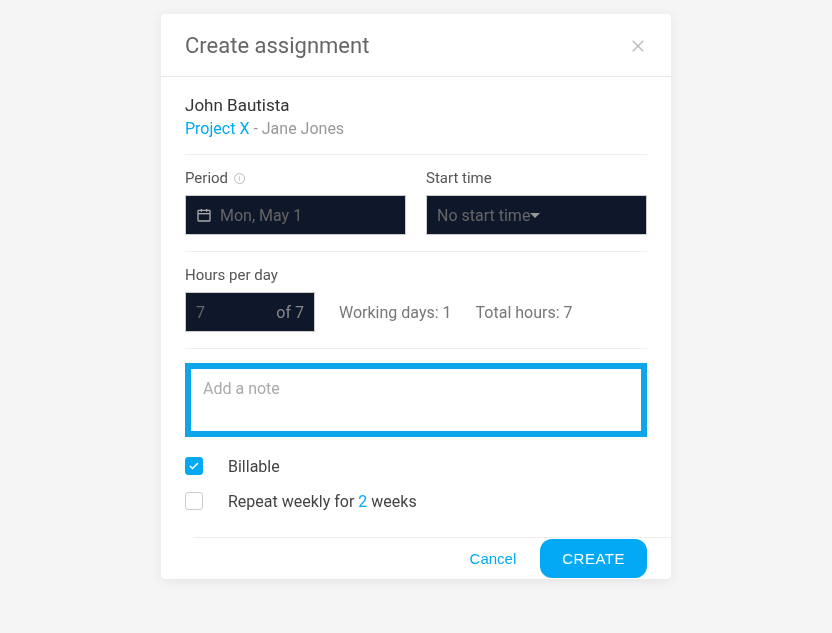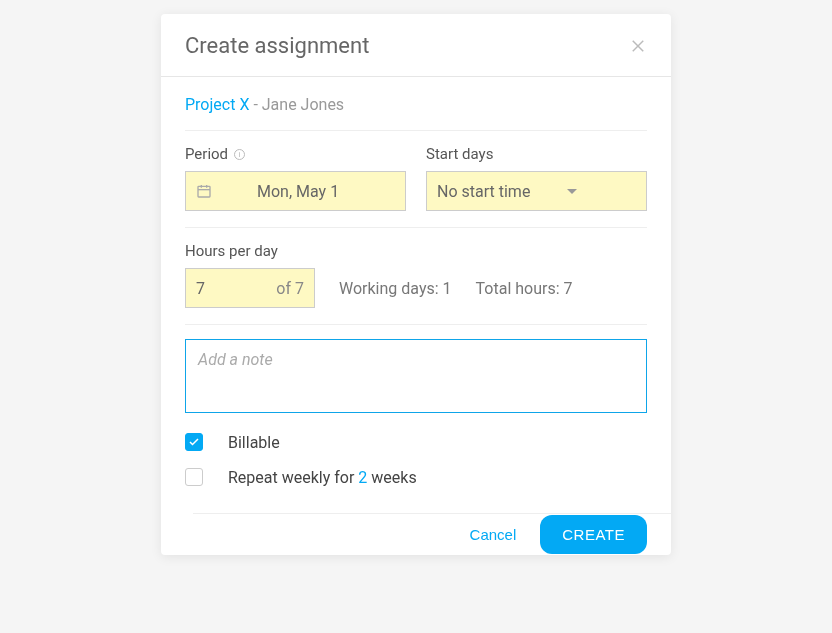--- a/index.html
+++ b/index.html
@@ -96,22 +96,21 @@
       color: #bbb;
     }
     .input-box {
       border: 1px solid #ccc;
       height: 40px;
       display: flex;
       align-items: center;
       padding: 0 10px;
       font-size: 16px;
       color: #666;
-      background: #fef9c3;
-      gap: 37px;
+      background: #0f172a;
     }
     .calendar-icon {
       width: 16px;
       height: 16px;
       margin-right: 8px;
       color: #aaa;
     }
     .dropdown {
       justify-content: flex-start;
     }
@@ -138,27 +137,26 @@
       color: #888;
       text-align: right;
     }
     .stat-text {
       font-size: 16px;
       color: #777;
     }
     .note-textarea {
       width: 100%;
       height: 74px;
-      border: 1px solid #0ea5e9;
+      border: 6px solid #0ea5e9;
       padding: 10px 12px;
       font-size: 16px;
       color: #333;
       font-family: inherit;
       resize: none;
-      font-style: italic;
     }
     .note-textarea::placeholder {
       color: #aaa;
     }
     .checkbox-row {
       display: flex;
       gap: 25px;
       margin-bottom: 16px;
     }
     .checkbox {
@@ -223,20 +221,21 @@
     <h2 class="modal-title">Create assignment</h2>
     <svg class="close-icon" viewBox="0 0 24 24" fill="none" stroke="currentColor" stroke-width="2">
       <line x1="5" y1="5" x2="19" y2="19"></line>
       <line x1="19" y1="5" x2="5" y2="19"></line>
     </svg>
   </div>
 
   <div class="modal-body">
 
     <div class="section">
+      <div class="assignee-name">John Bautista</div>
       <div class="project-line">
         <span class="project-link">Project X</span><span class="manager-name"> - </span><span class="manager-name">Jane Jones</span>
       </div>
     </div>
 
     <div class="section">
       <div class="row">
         <div class="field-group">
           <div class="field-label">
             <span>Period</span>
@@ -246,21 +245,21 @@
             <svg class="calendar-icon" viewBox="0 0 24 24" fill="none" stroke="currentColor" stroke-width="2">
               <rect x="3" y="5" width="18" height="16" rx="1"></rect>
               <line x1="3" y1="10" x2="21" y2="10"></line>
               <line x1="8" y1="3" x2="8" y2="7"></line>
               <line x1="16" y1="3" x2="16" y2="7"></line>
             </svg>
             <span>Mon, May 1</span>
           </div>
         </div>
         <div class="field-group">
-          <div class="field-label">Start days</div>
+          <div class="field-label">Start time</div>
           <div class="input-box dropdown">
             <span>No start time</span>
             <span class="caret"></span>
           </div>
         </div>
       </div>
     </div>
 
     <div class="section">
       <div class="field-label">Hours per day</div>

